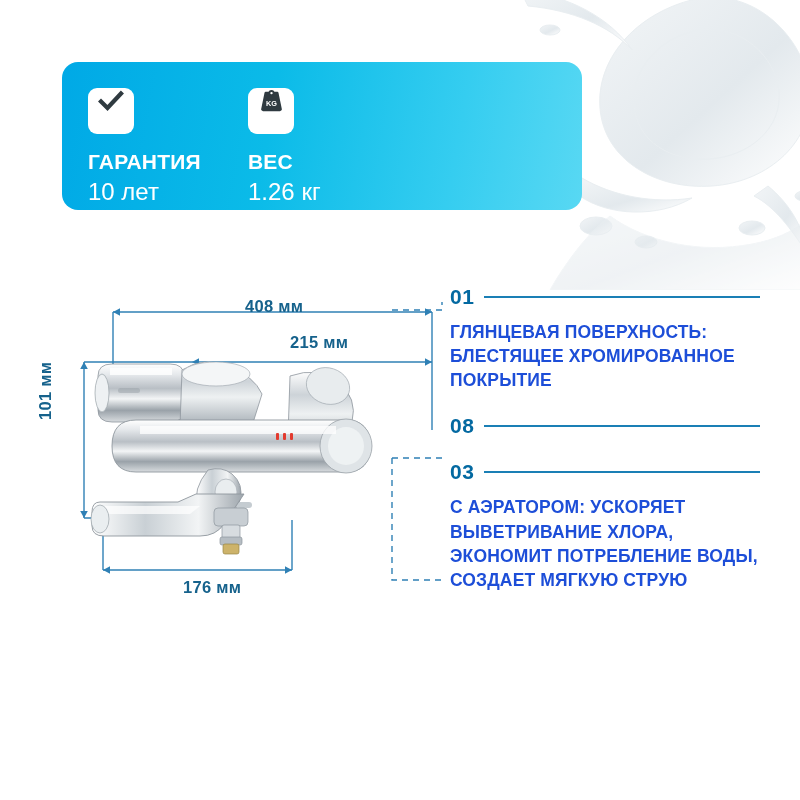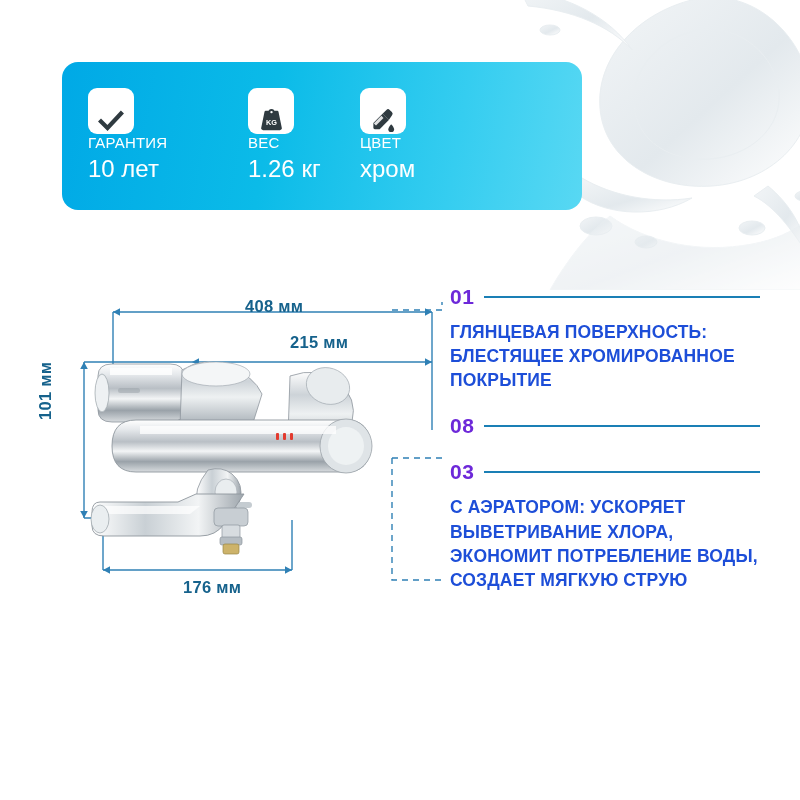--- a/index.html
+++ b/index.html
@@ -42,26 +42,27 @@
   .feature + .feature { margin-left: 0; }
   .f1 { width: 160px; }
   .f2 { width: 112px; }
   .f3 { width: 150px; }
 
   .icon-box {
     width: 46px; height: 46px;
     background: #ffffff;
     border-radius: 9px;
     display: flex;
-    align-items: flex-end;
+    align-items: flex-start;
     justify-content: center;
+    margin-bottom: 16px;
   }
   .f-title {
-    font-size: 15px;
-    font-weight: normal;
+    font-size: 21px;
+    font-weight: bold;
     color: #ffffff;
     letter-spacing: 0.2px;
     line-height: 1.15;
   }
   .f-value {
     font-size: 24px;
     color: #ffffff;
     line-height: 1.3;
     margin-top: 2px;
     font-weight: normal;
@@ -98,21 +99,21 @@
   }
   .point { position: relative; }
   .point-head {
     display: flex;
     align-items: center;
     gap: 10px;
   }
   .point-num {
     font-size: 21px;
     font-weight: bold;
-    color: #6d28d9;
+    color: #0369a1;
     letter-spacing: 0.5px;
   }
   .point-rule {
     flex: 1;
     height: 2px;
     background: #1a7fb5;
   }
   .point-text {
     margin-top: 11px;
     font-size: 17.5px;
@@ -171,32 +172,20 @@
           <path d="M8 4 h12 a1.3 1.3 0 0 1 1.25 1 l3.4 16.4 A2 2 0 0 1 22.7 24 H5.3 a2 2 0 0 1 -1.95 -2.6 L6.75 5 A1.3 1.3 0 0 1 8 4 Z" fill="#2f3a40"></path>
           <path d="M14 2.2 a3.1 3.1 0 0 1 3.1 3.1 a3.1 3.1 0 0 1 -1.1 2.3 h-4 a3.1 3.1 0 0 1 -1.1 -2.3 A3.1 3.1 0 0 1 14 2.2 Z" fill="#2f3a40"></path>
           <circle cx="14" cy="5.3" r="1.25" fill="#ffffff"></circle>
           <text x="14" y="19" font-family="Liberation Sans, sans-serif" font-size="7.6" font-weight="bold" fill="#ffffff" text-anchor="middle">KG</text>
         </svg>
       </div>
       <div class="f-title">ВЕС</div>
       <div class="f-value">1.26 кг</div>
     </div>
 
-    <div class="feature f3">
-      <div class="icon-box">
-        <svg width="27" height="27" viewBox="0 0 28 28">
-          <path d="M3.5 16.5 L13 7 l6.5 6.5 L10 23 H5 a1.5 1.5 0 0 1 -1.5 -1.5 Z" fill="#2f3a40"></path>
-          <path d="M13 7 L17 3 a2.4 2.4 0 0 1 3.4 0 l2.3 2.3 a2.4 2.4 0 0 1 0 3.4 L19.5 13.5 Z" fill="#2f3a40"></path>
-          <path d="M4 17 L11.8 9.2 l2.2 2.2 L6.2 19.2 Z" fill="#ffffff" opacity="0.85"></path>
-          <path d="M22 18 c0 0 3 3.3 3 5 a3 3 0 0 1 -6 0 c0 -1.7 3 -5 3 -5 Z" fill="#2f3a40"></path>
-        </svg>
-      </div>
-      <div class="f-title">ЦВЕТ</div>
-      <div class="f-value">хром</div>
-    </div>
 
   </div>
 
   <div class="product-area">
 
     <svg width="400" height="340" viewBox="0 0 400 340">
       <defs>
         <linearGradient id="chrome" x1="0" y1="0" x2="0" y2="1">
           <stop offset="0%" stop-color="#ffffff"></stop>
           <stop offset="18%" stop-color="#e6e9ec"></stop>

